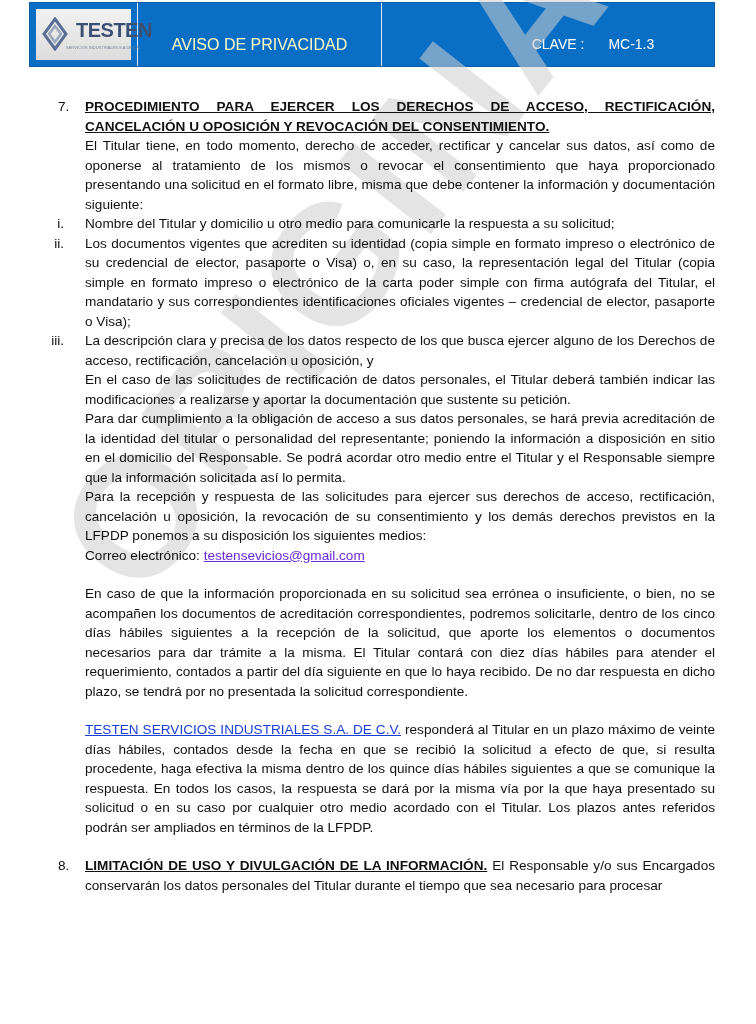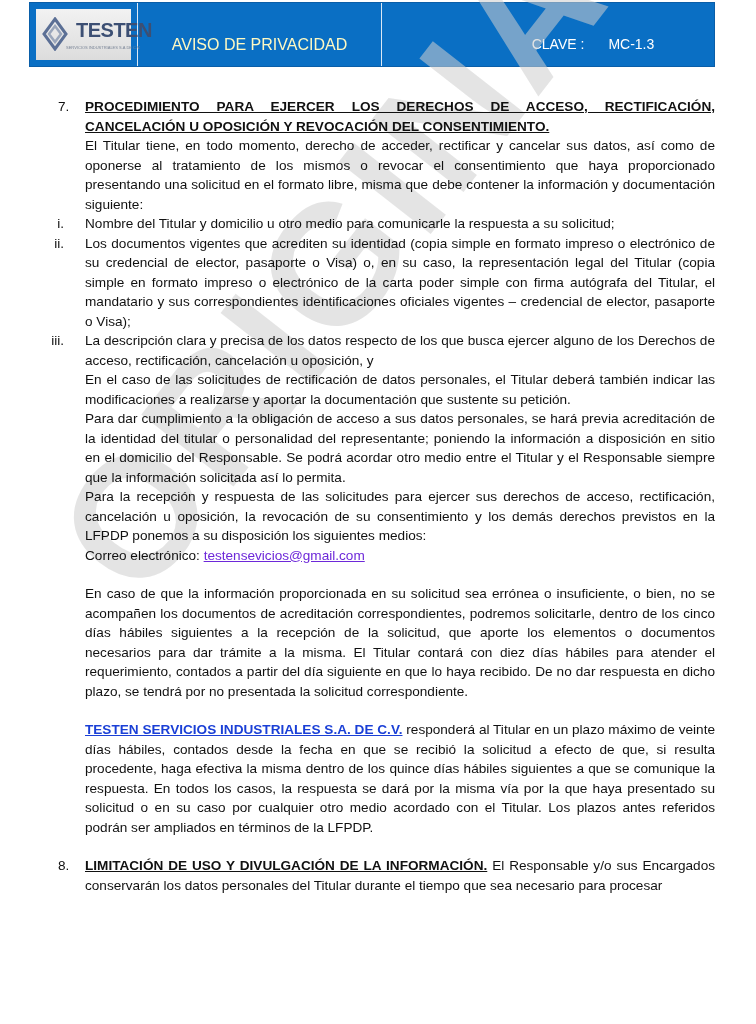--- a/index.html
+++ b/index.html
@@ -28,21 +28,21 @@
 
   .content { position:absolute; left:0; top:97px; width:756px; z-index:1;
              font-size:13.6px; line-height:19.5px; }
   .row { position:relative; padding-left:85px; padding-right:41px; text-align:justify; }
   .num { position:absolute; left:58px; top:0; }
   .roman { position:absolute; left:30px; top:0; width:34px; text-align:right; }
   .sec-title { font-weight:bold; text-decoration:underline; }
   .para { padding-left:85px; padding-right:41px; text-align:justify; }
   .gap { height:19px; }
   a.link { color:#6d28d9; text-decoration:underline; }
-  .company { color:#1a3fd6; font-weight:bold; text-decoration:underline; }
+  .company { color:#1a3fd6; font-weight:normal; text-decoration:underline; }
 </style>
 </head>
 <body>
 
 <div class="header">
   <div class="hcell logo-cell">
     <div class="logo-box">
       <svg class="logo-mark" viewBox="0 0 26 34">
         <polygon points="13,2 24,17 13,32 2,17" fill="none" stroke="#5b6f95" stroke-width="3"></polygon>
         <polygon points="13,9 19,17 13,25 7,17" fill="none" stroke="#9aa6bb" stroke-width="2.5"></polygon>

